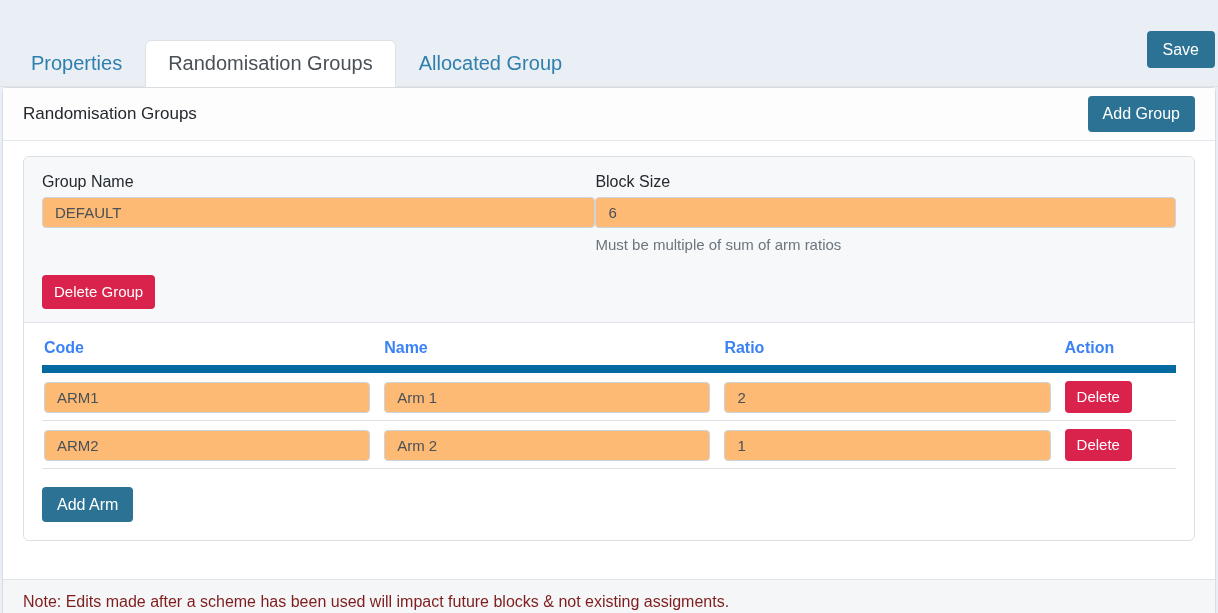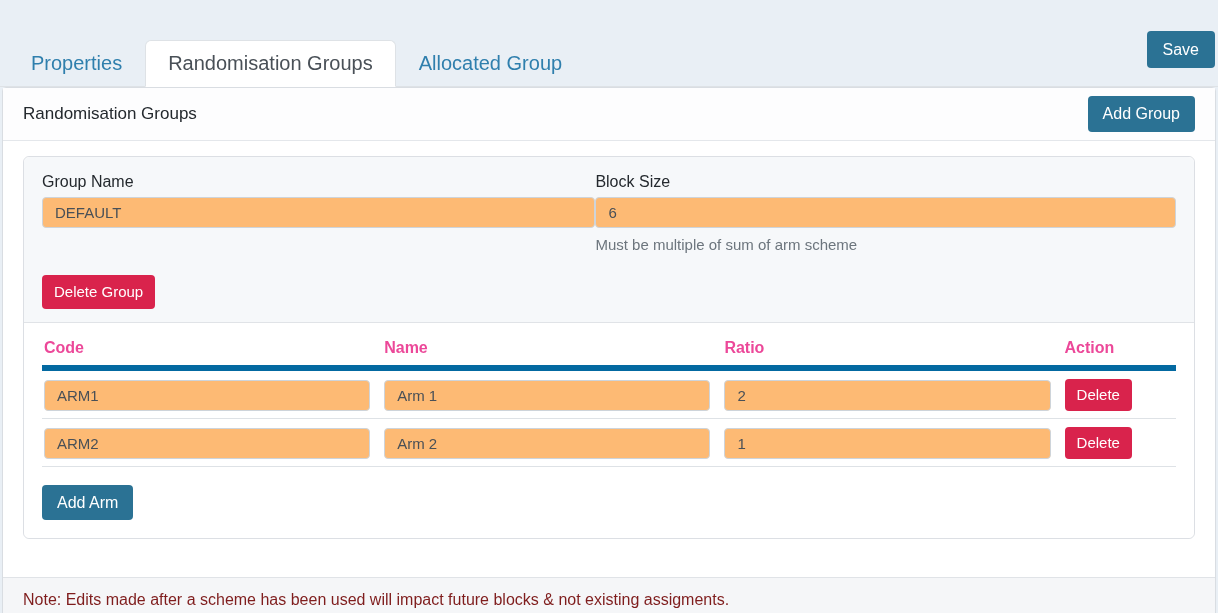--- a/index.html
+++ b/index.html
@@ -48,22 +48,22 @@
   label { display: block; font-size: 16px; margin-bottom: 6px; color: #24292e; }
   input.form-control {
     width: 100%; height: 31px; padding: 4px 12px; font-size: 15px; color: #495057;
     border: 1px solid #ced4da; border-radius: 4px; background: #fdba74; font-family: inherit;
   }
   .help-text { color: #6c757d; font-size: 15px; margin-top: 8px; }
   .delete-group-btn { margin-top: 22px; margin-bottom: 7px; padding: 8px 12px; font-size: 15px; }
   .group-card-body { padding: 16px 18px 18px; background: #fff; border-radius: 0 0 6px 6px; }
   table.arms { width: 100%; border-collapse: collapse; }
   .arms th {
-    text-align: left; font-size: 16px; font-weight: bold; color: #ec4899;
-    padding: 0 12px 8px 2px; border-bottom: 6px solid #0369a1;
+    text-align: left; font-size: 16px; font-weight: bold; color: #3b82f6;
+    padding: 0 12px 8px 2px; border-bottom: 8px solid #0369a1;
   }
   .arms td { padding: 8px 12px 7px 2px; border-bottom: 1px solid #dee2e6; }
   .arms .w-col { width: 30%; }
   .delete-arm-btn { padding: 7px 12px; font-size: 15px; }
   .add-arm-btn { margin-top: 18px; padding: 8px 15px; }
   .card-footer {
     background: #f5f6f8; border-top: 1px solid #e0e3e7; padding: 13px 20px;
     font-size: 16px; color: #7f1d1d; border-radius: 0 0 4px 4px;
   }
 </style>
@@ -91,21 +91,21 @@
 
       <div class="group-card-header">
         <div class="form-row">
           <div class="form-col-left">
             <label>Group Name</label>
             <input class="form-control" type="text" value="DEFAULT" style="">
           </div>
           <div class="form-col-right">
             <label>Block Size</label>
             <input class="form-control" type="text" value="6" style="">
-            <div class="help-text">Must be multiple of sum of arm scheme</div>
+            <div class="help-text">Must be multiple of sum of arm ratios</div>
           </div>
         </div>
         <button class="btn btn-danger delete-group-btn">Delete Group</button>
       </div>
 
       <div class="group-card-body">
         <table class="arms">
           <thead>
             <tr>
               <th class="w-col">Code</th>

